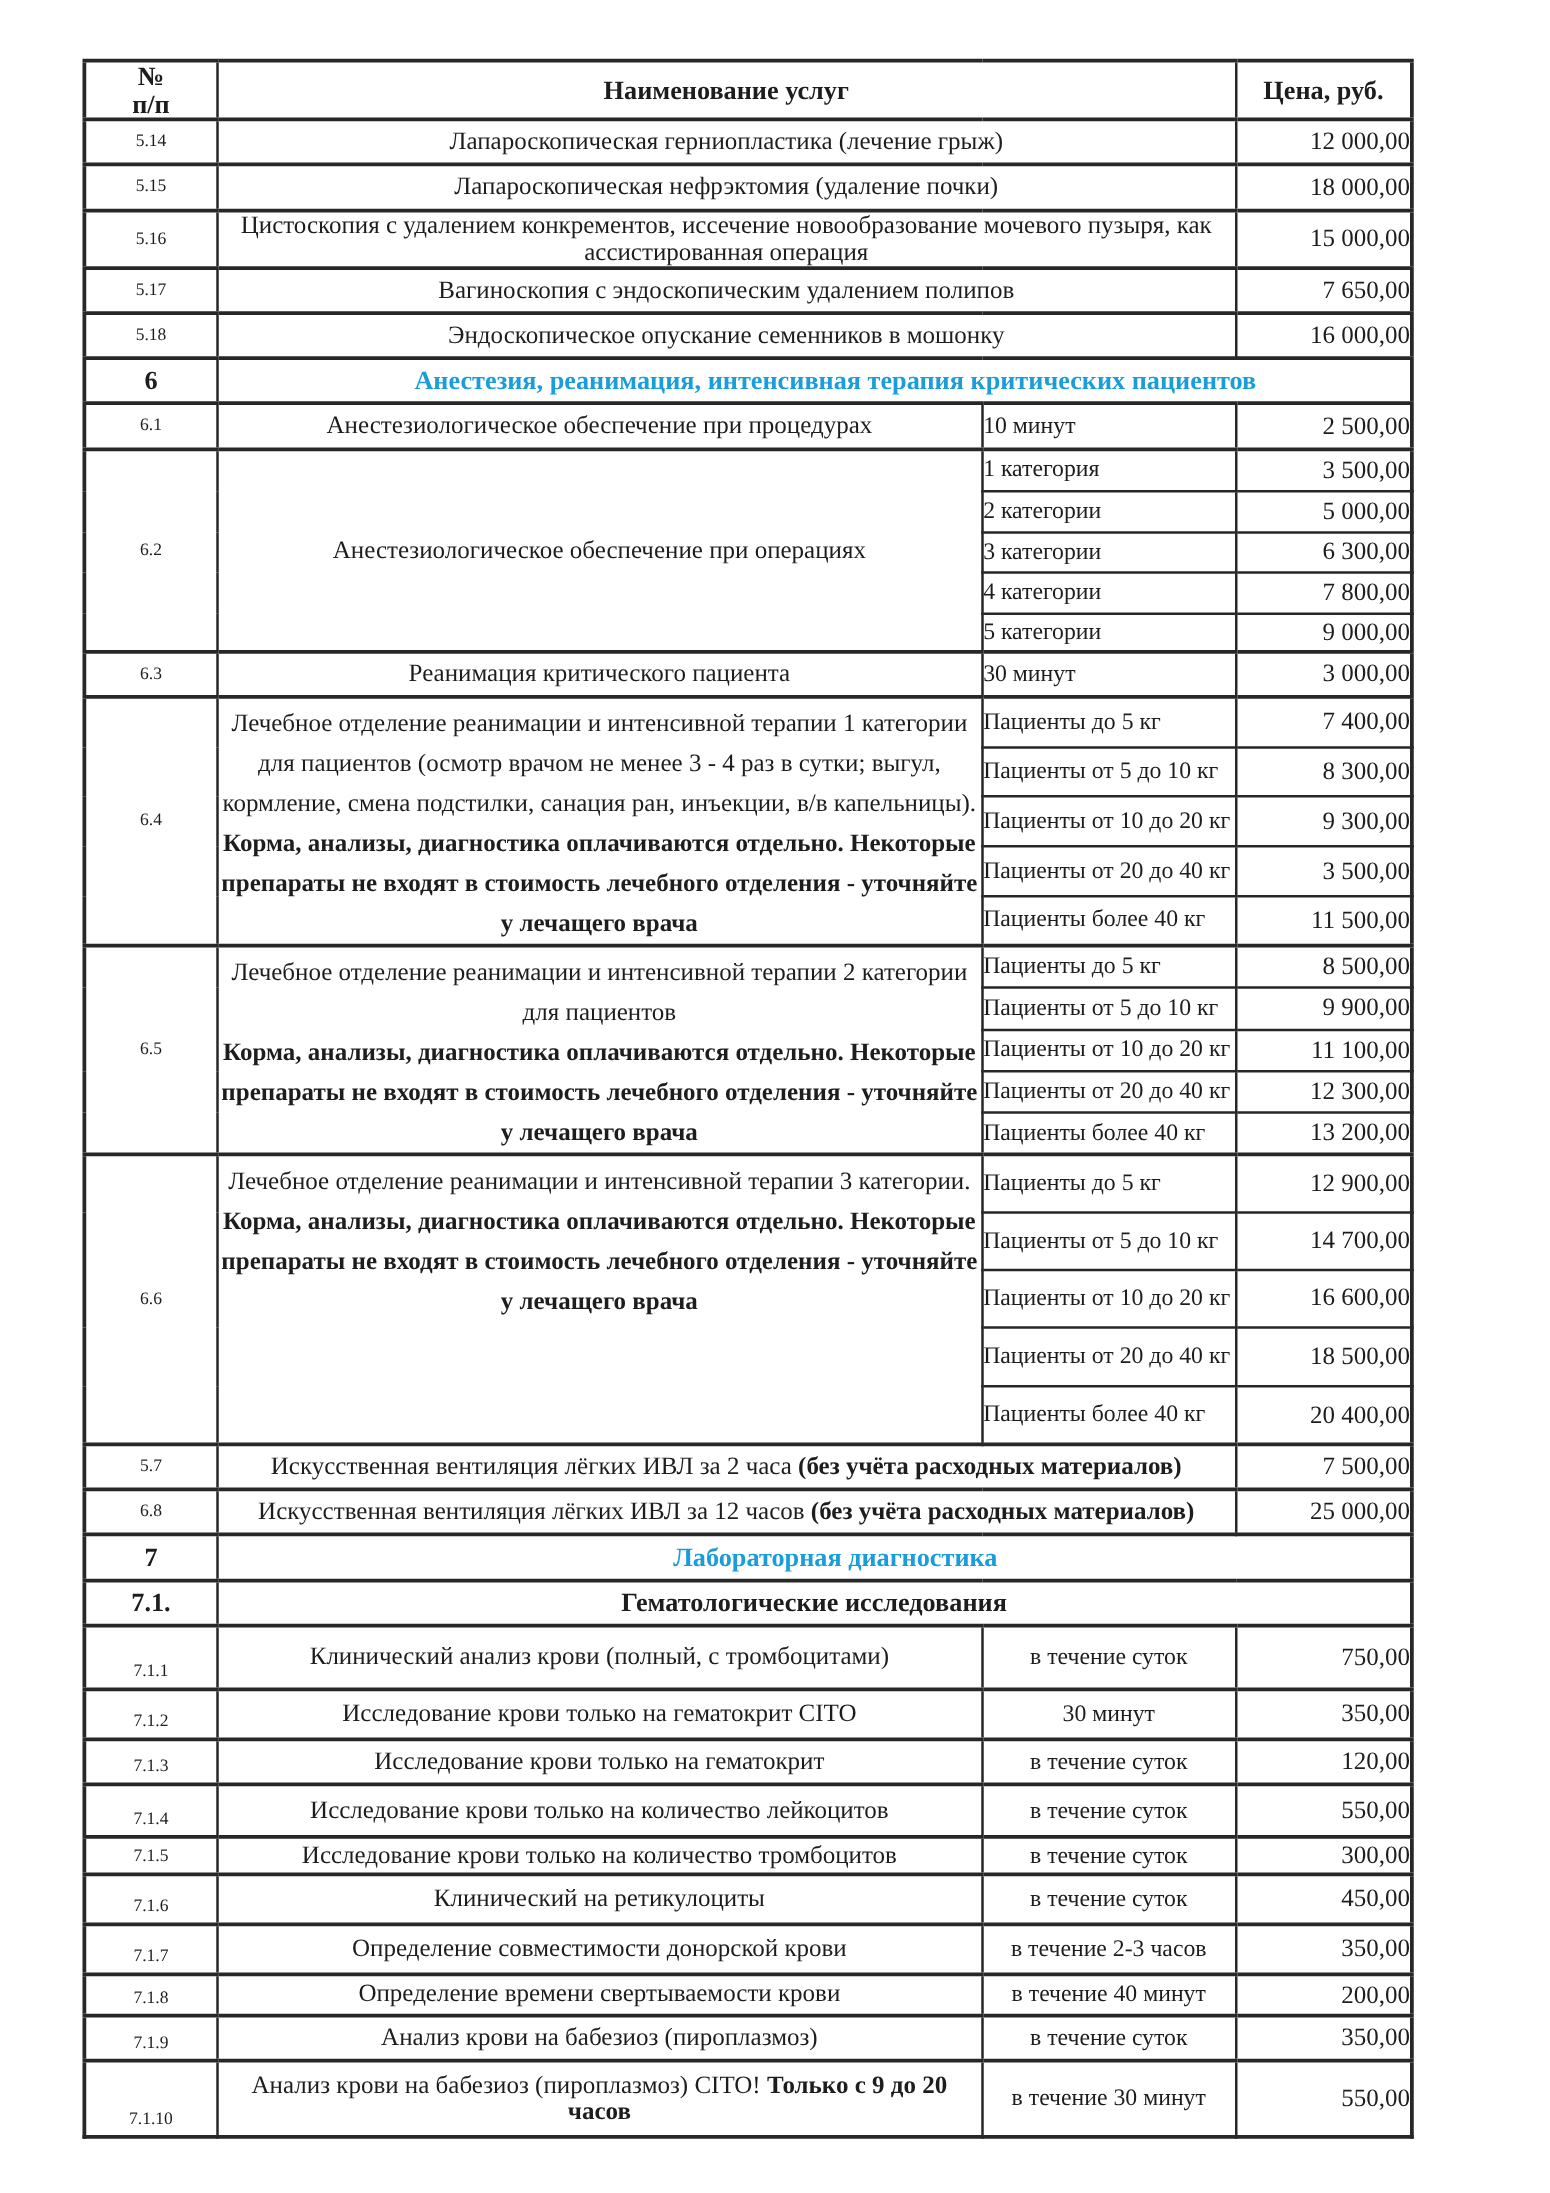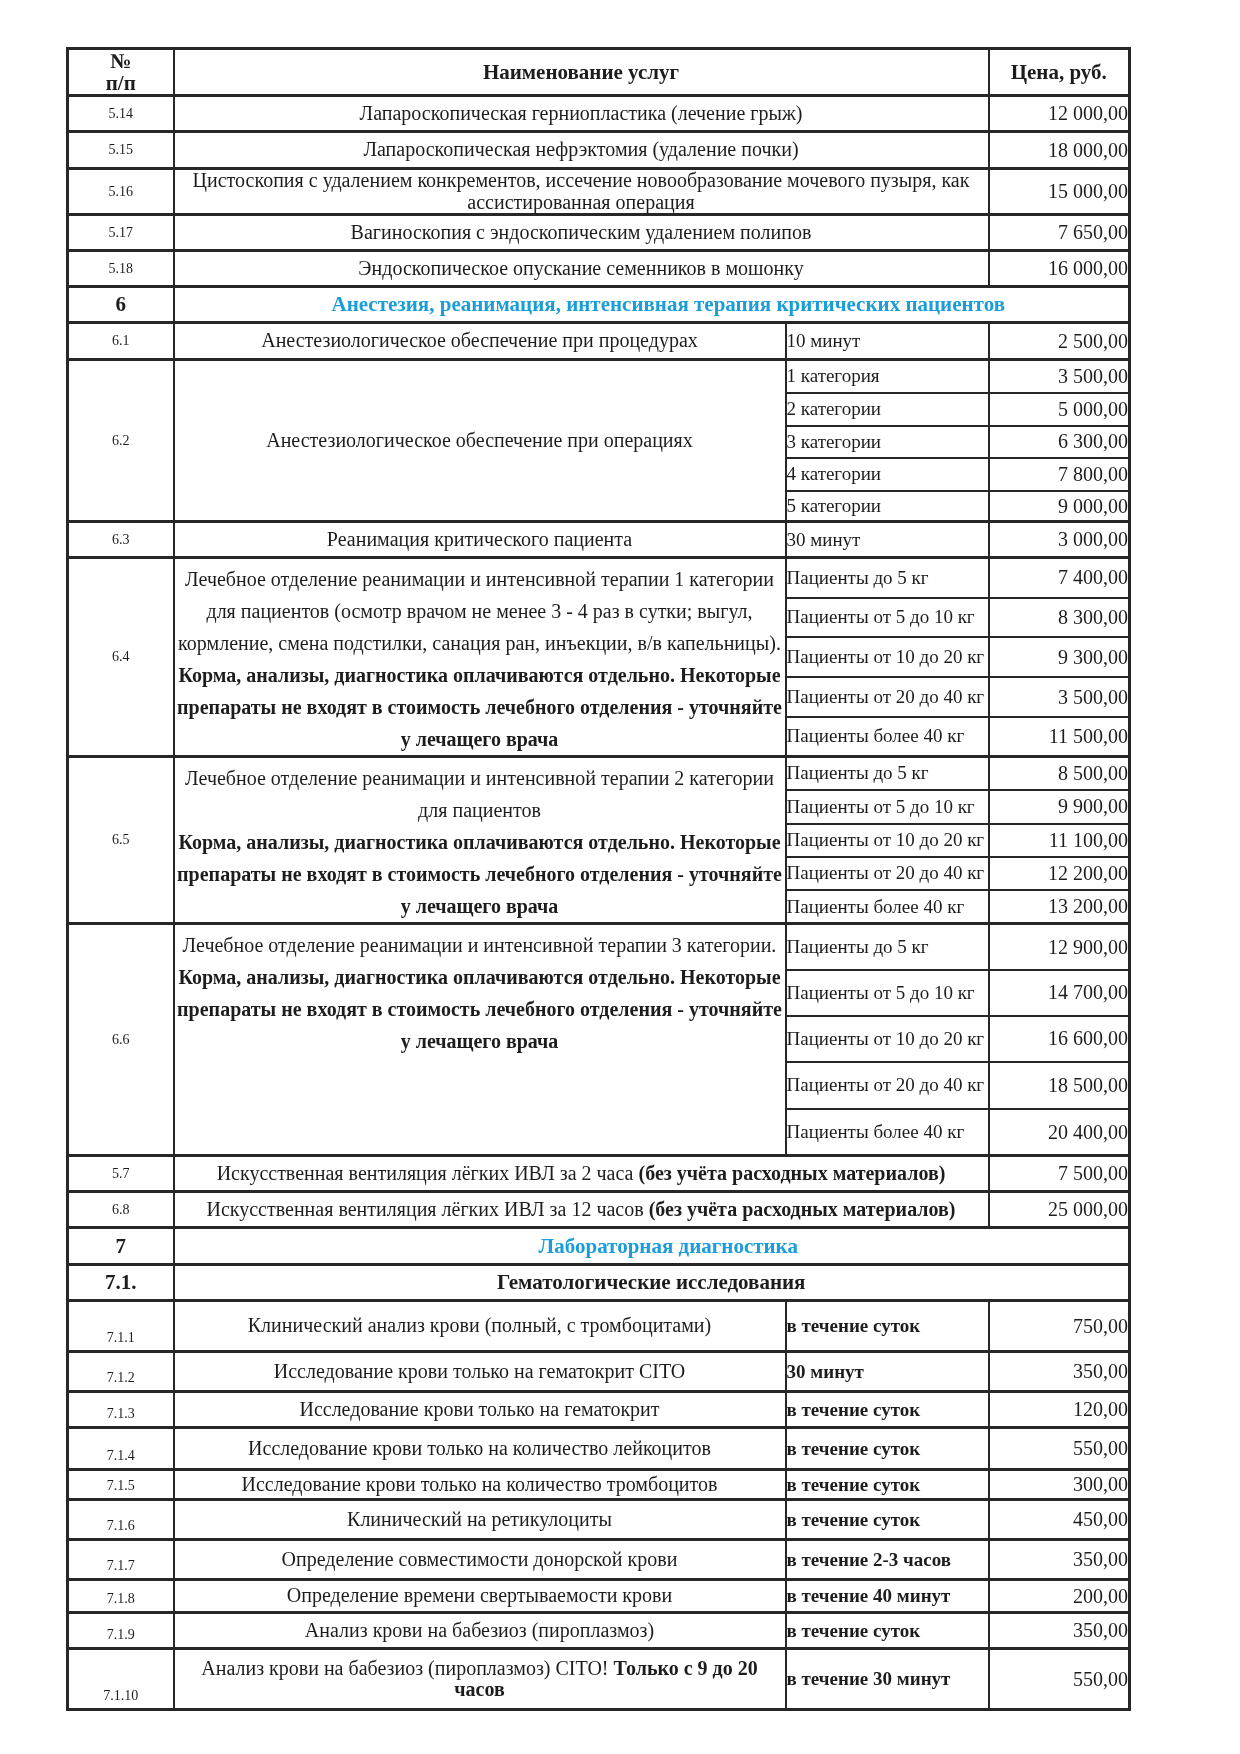--- a/index.html
+++ b/index.html
@@ -20,21 +20,21 @@
   .num{text-align:center;font-size:14px;}
   .num.bottom{vertical-align:bottom;padding-bottom:4px;}
   .num.section-num{font-weight:bold;font-size:21px;}
   .section-title{text-align:center;font-weight:bold;font-size:21px;}
   .section-title.blue{color:var(--accent,#1b9dd9);padding-left:34px;}
   .name{font-size:20px;line-height:1.08;text-align:center;padding:2px 10px 2px 9px;}
   .name .para{margin:0;}
   .name.tall{vertical-align:top;line-height:1.6;padding-top:4px;}
   .b{font-weight:bold;}
   .qual{font-size:19px;line-height:1.08;padding:1px 4px 1px 7px;text-align:left;}
-  .qual.center{text-align:left;font-weight:bold;}
+  .qual.center{text-align:center;}
   .price{font-size:20px;text-align:right;padding-right:25px;white-space:nowrap;}
 </style>
 </head>
 <body>
 
 <div class="page">
   <table class="price-table">
     <colgroup>
       <col style="width:106px">
       <col style="width:612px">
@@ -168,21 +168,21 @@
         <tr style="height: 32px;">
           <td class="qual">Пациенты от 5 до 10 кг</td>
           <td class="price">9 900,00</td>
         </tr>
         <tr style="height: 32px;">
           <td class="qual">Пациенты от 10 до 20 кг</td>
           <td class="price">11 100,00</td>
         </tr>
         <tr style="height: 32px;">
           <td class="qual">Пациенты от 20 до 40 кг</td>
-          <td class="price">12 200,00</td>
+          <td class="price">12 300,00</td>
         </tr>
         <tr style="height: 32px;">
           <td class="qual">Пациенты более 40 кг</td>
           <td class="price">13 200,00</td>
         </tr>
         <tr class="main-top" style="height: 46px;">
           <td class="num" rowspan="5">6.6</td>
           <td class="name tall" rowspan="5">
             <div class="para"><span class="seg">Лечебное отделение реанимации и интенсивной терапии 3 категории.</span></div>
             <div class="para"><span class="seg b">Корма, анализы, диагностика оплачиваются отдельно. Некоторые препараты не входят в стоимость лечебного отделения - уточняйте у лечащего врача</span></div>

